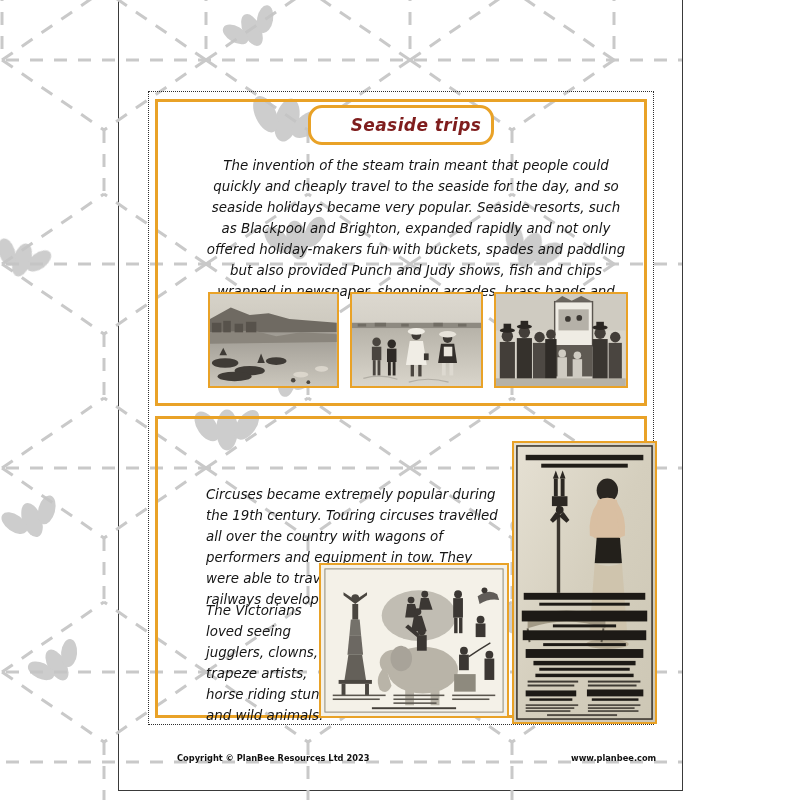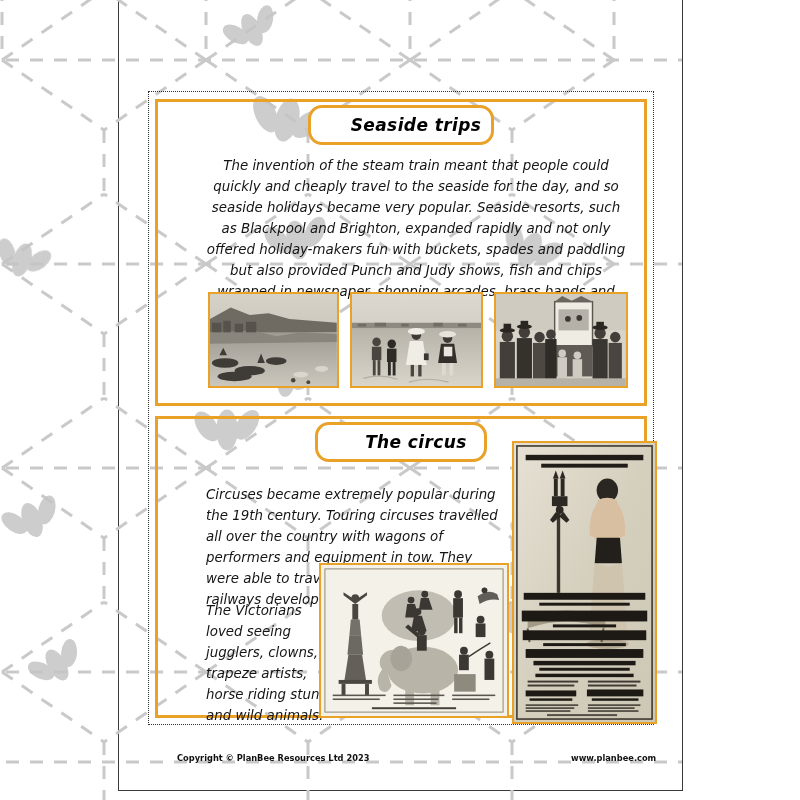--- a/index.html
+++ b/index.html
@@ -57,21 +57,21 @@
 
   
   .title-pill{
     position:absolute;z-index:8;
     background:#ffffff;border:3px solid #e9a227;border-radius:14px;
     height:40px;display:flex;align-items:center;justify-content:center;
     box-sizing:border-box;
   }
   .title-txt{
     font-family:"DejaVu Sans", sans-serif;
-    font-style:italic;font-weight:bold;font-size:17px;color:#000000;
+    font-style:italic;font-weight:bold;font-size:17px;color:#7f1d1d;
     white-space:nowrap;letter-spacing:.4px;margin-left:30px;
   }
   #pill-seaside{left:189px;top:105px;width:186px;}
   #pill-circus{left:196px;top:422px;width:172px;}
 
   
   .body-txt{
     position:absolute;z-index:7;
     font-family:"DejaVu Sans", sans-serif;
     font-style:italic;font-size:13.4px;color:#141414;
@@ -585,20 +585,17 @@
           <rect x="12" y="271" width="46" height="1.8"></rect>
           <rect x="76" y="265" width="54" height="1.8"></rect>
             <rect x="76" y="268" width="48" height="1.8"></rect>
           <rect x="76" y="271" width="52" height="1.8"></rect>
           <rect x="34" y="275" width="72" height="2"></rect>
         </g>
       </svg>
     </div>
   </div>
 
-  <div id="pill-circus" class="title-pill">
-    <span class="title-txt">The circus</span>
-  </div>
 
   <span id="footer-left" class="footer-txt">Copyright © PlanBee Resources Ltd 2023</span>
   <span id="footer-right" class="footer-txt">www.planbee.com</span>
 
 </div>
 
 </body></html>

